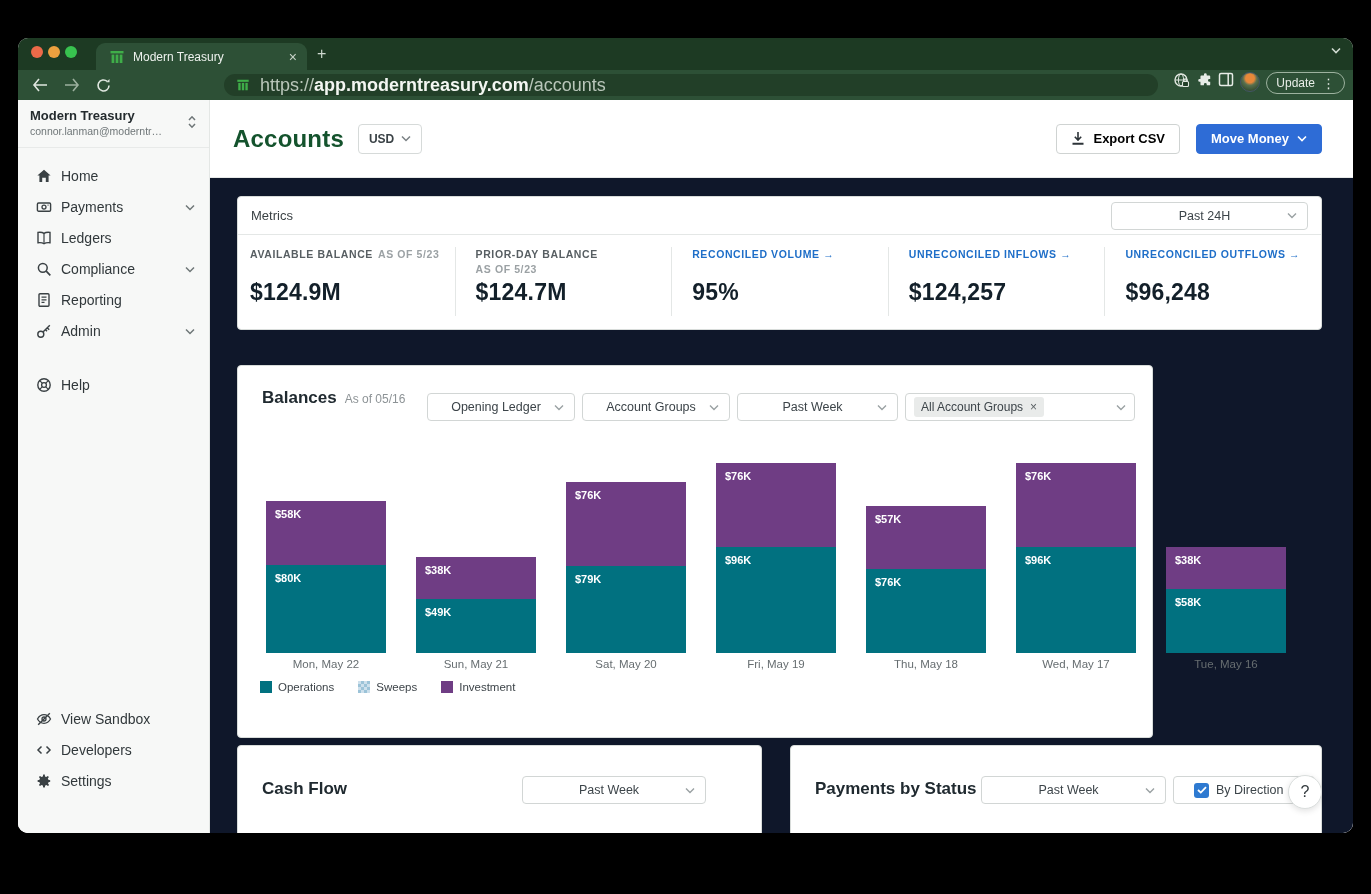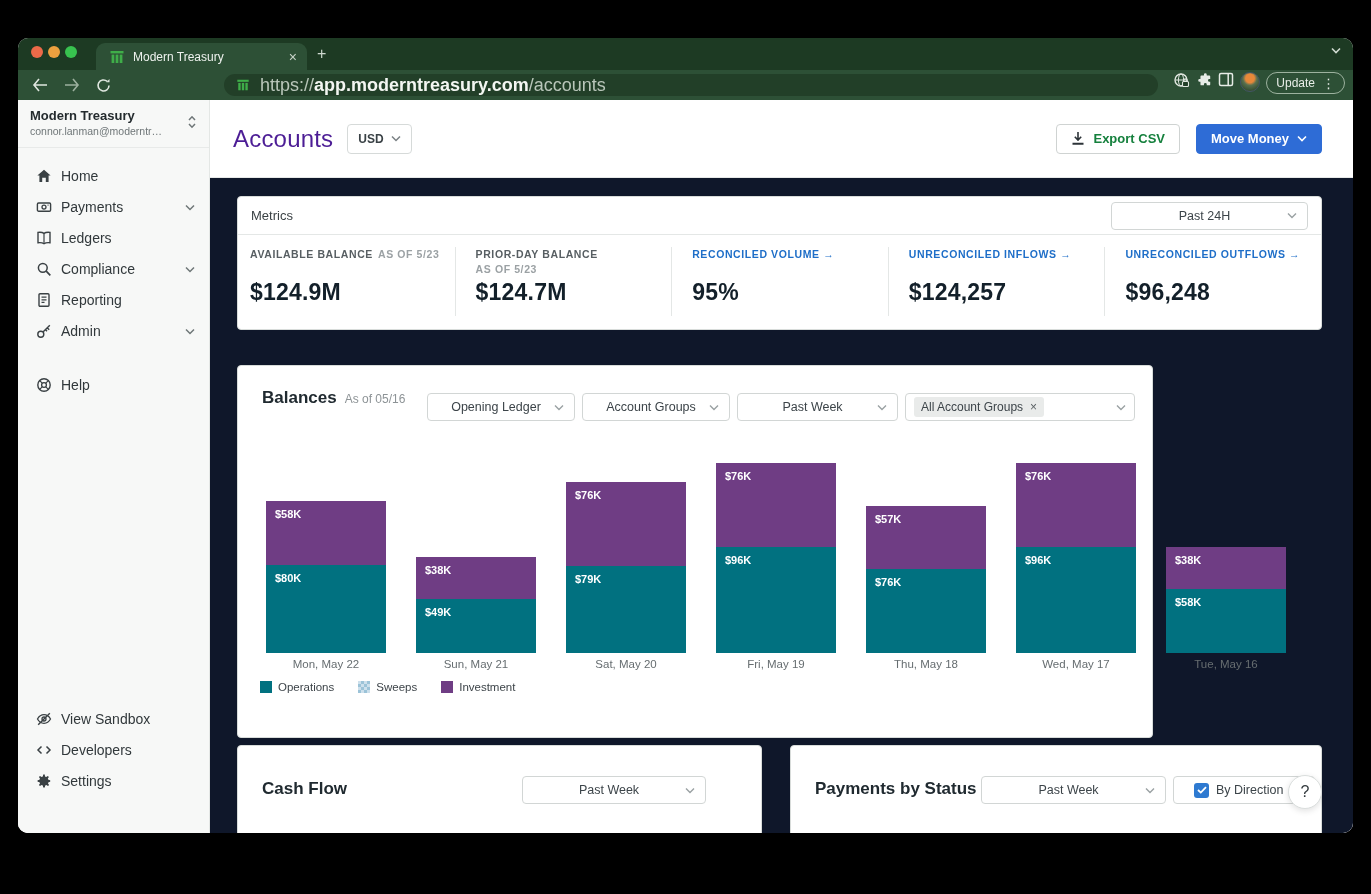--- a/index.html
+++ b/index.html
@@ -39,25 +39,25 @@
   .nav { position:absolute; left:0; top:61px; width:100%; }
   .nav-item { height:30px; margin-bottom:1px; display:flex; align-items:center; padding:0 14px 0 18px; color:#31383b; font-size:14px; cursor:pointer; }
   .nav-item .lbl { margin-left:9px; flex:1; }
   .nav-item.gap { margin-top:24px; }
   .side-footer { position:absolute; left:0; bottom:36px; width:100%; }
   .icon16 { width:16px; height:16px; flex:0 0 16px; }
   .chev { width:10px; height:7px; }
 
   .main { position:absolute; left:192px; top:0; width:1143px; height:100%; }
   .main-header { position:absolute; left:0; top:0; width:100%; height:78px; background:#fff; border-bottom:1px solid #e7e9e8; display:flex; align-items:center; padding:0 31px 0 23px; }
-  .page-title { font-size:24px; font-weight:400; color:#4c1d95; letter-spacing:.2px; }
+  .page-title { font-size:24px; font-weight:700; color:#14532d; letter-spacing:.2px; }
   .chip-select { margin-left:14px; height:30px; border:1px solid #d6dad9; border-radius:4px; background:#fff; display:flex; align-items:center; gap:7px; padding:0 10px; font-size:12px; font-weight:700; color:#3a4246; }
   .hdr-actions { margin-left:auto; display:flex; gap:16px; }
   .btn { height:30px; border-radius:4px; display:flex; align-items:center; gap:8px; font-size:13px; font-weight:600; padding:0 14px; cursor:pointer; }
-  .btn-light { background:#fff; border:1px solid #cfd3d2; color:#15803d; }
+  .btn-light { background:#fff; border:1px solid #cfd3d2; color:#000000; }
   .btn-blue  { background:#2e6cd6; border:1px solid #2e6cd6; color:#fff; }
 
   .scroll { position:absolute; left:0; top:78px; width:100%; height:655px; background:#0f172a; overflow:hidden; }
   .card { position:absolute; background:#fff; border:1px solid #d8dcda; border-radius:4px; }
 
   
   .card-metrics { left:27px; top:18px; width:1085px; height:134px; }
   .metrics-head { height:38px; border-bottom:1px solid #e4e7e6; display:flex; align-items:center; padding:0 13px; }
   .metrics-title { font-size:13px; color:#3b4245; }
   .select { height:28px; border:1px solid #d2d6d5; border-radius:4px; background:#fff; display:flex; align-items:center; padding:0 10px; font-size:12.5px; color:#3c4449; }

